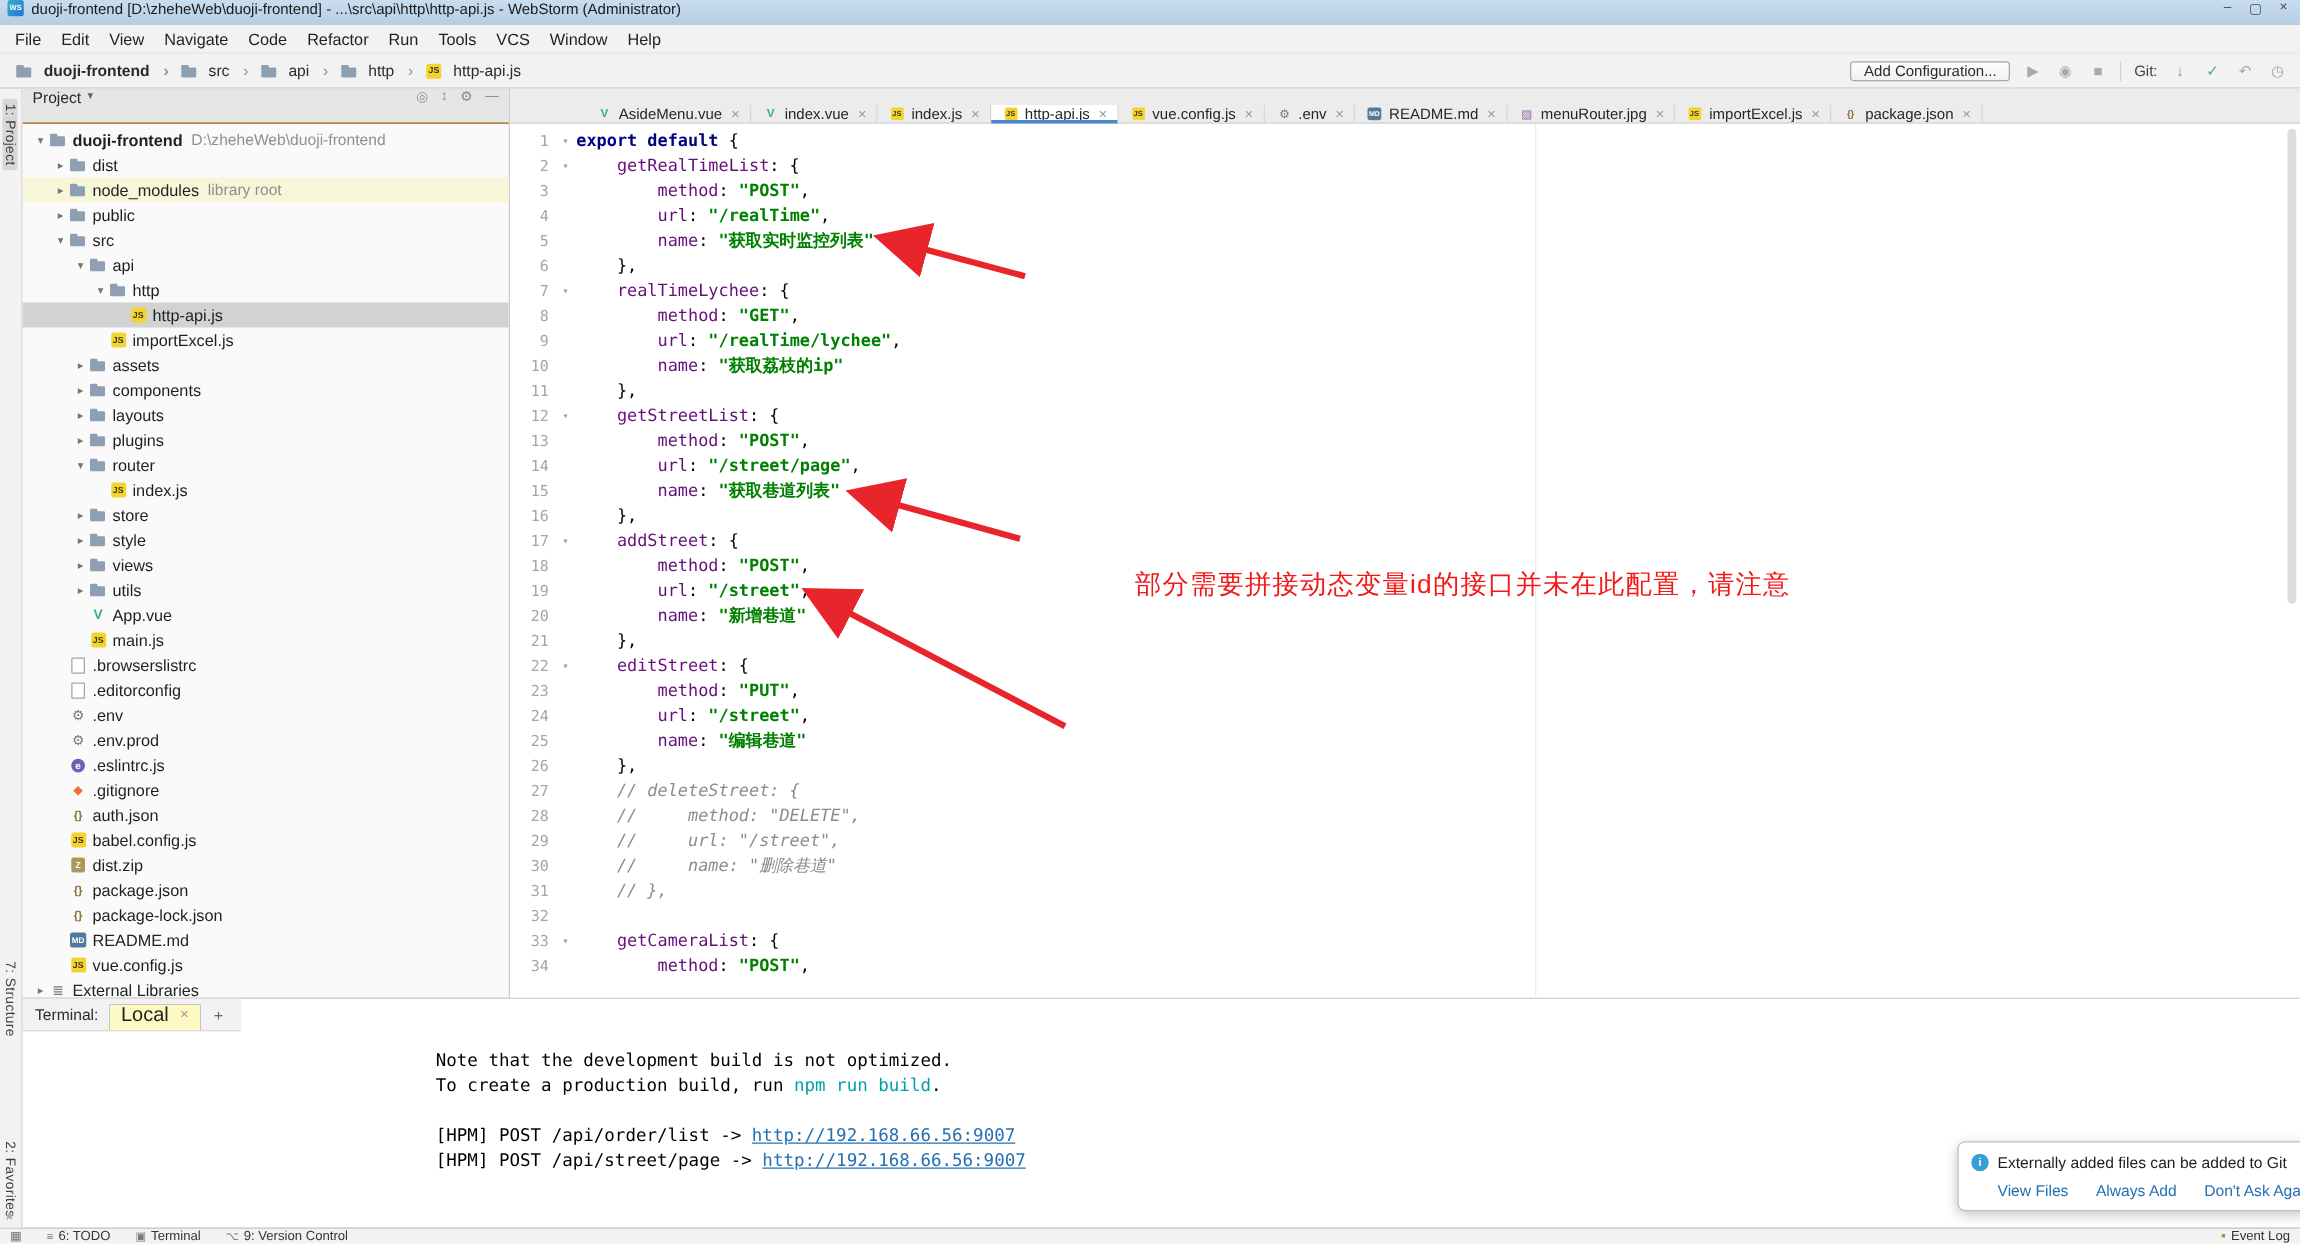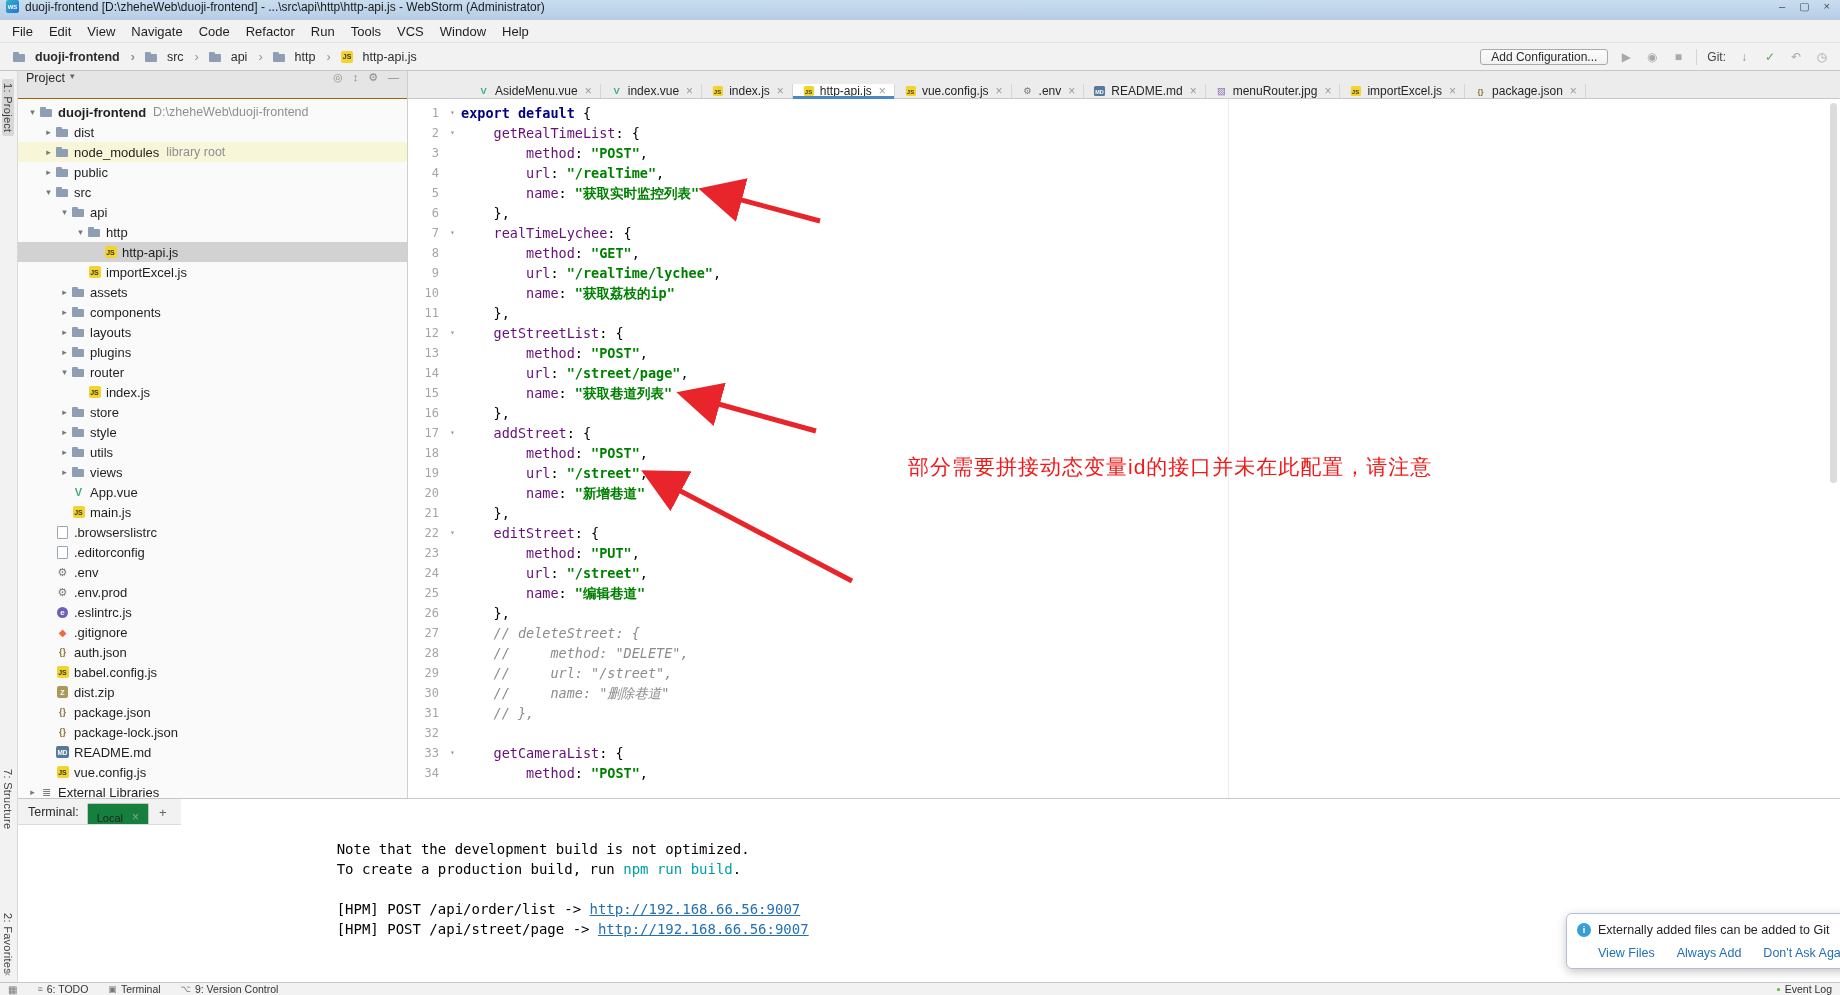--- a/index.html
+++ b/index.html
@@ -117,21 +117,21 @@
   .arrows{position:absolute;inset:0;width:100%;height:100%;pointer-events:none;}
   .arrow-line{stroke:#e8252b;stroke-width:5;}
   .note{position:absolute;left:500px;top:354px;color:#f21818;font-size:21px;white-space:nowrap;letter-spacing:1px;}
   .editor-scrollbar{position:absolute;right:1px;top:2px;bottom:2px;width:9px;}
   .editor-scrollbar .thumb{width:7px;height:380px;margin-top:2px;background:#dcdcdc;border-radius:4px;}
 
   
   .terminal-panel{flex:none;height:184px;border-top:1px solid #c6c6c6;background:#fff;display:flex;}
   .terminal-header{flex:none;height:26px;background:#f2f2f2;border-bottom:1px solid #dcdcdc;display:flex;align-items:flex-end;gap:8px;padding:0 10px;}
   .term-title{font-size:12.5px;color:#2b2b2b;padding-bottom:5px;}
-  .term-tab{display:flex;align-items:flex-end;gap:6px;height:21px;padding:0 9px;background:#15803d;border:1px solid #c6c6c6;border-bottom:none;border-radius:2px 2px 0 0;font-size:11px;color:#1f1f1f;}
+  .term-tab{display:flex;align-items:flex-start;gap:6px;height:21px;padding:0 9px;background:#fef9c3;border:1px solid #c6c6c6;border-bottom:none;border-radius:2px 2px 0 0;font-size:16px;color:#1f1f1f;}
   .term-plus{font-size:13px;color:#666;padding:0 4px 4px 2px;}
   .term-plus::before{content:"+";}
   .terminal-body{flex:1;padding:20px 0 0 38px;font-family:"DejaVu Sans Mono","Liberation Mono",monospace;font-size:14px;line-height:20px;color:#000;}
   .tl{height:20px;white-space:pre;}
   .tk.t{color:#000;}
   .tk.cyan{color:#00a0a6;}
   .tk.link{color:#2470b3;text-decoration:underline;}
 
   
   .statusbar{flex:none;height:13px;background:#f2f2f2;border-top:1px solid #c6c6c6;display:flex;align-items:center;gap:20px;padding:0 8px;font-size:10.5px;color:#333;overflow:hidden;}
@@ -375,28 +375,28 @@
               <div class="tree-row" data-level="2">
                 <span class="arrow col"></span>
                 <span class="fi folder"></span>
                 <span class="tlabel">style</span>
                 <span class="tsuffix"></span>
               </div>
 
               <div class="tree-row" data-level="2">
                 <span class="arrow col"></span>
                 <span class="fi folder"></span>
+                <span class="tlabel">views</span>
+                <span class="tsuffix"></span>
+              </div>
+
+              <div class="tree-row" data-level="2">
+                <span class="arrow col"></span>
+                <span class="fi folder"></span>
                 <span class="tlabel">utils</span>
-                <span class="tsuffix"></span>
-              </div>
-
-              <div class="tree-row" data-level="2">
-                <span class="arrow col"></span>
-                <span class="fi folder"></span>
-                <span class="tlabel">views</span>
                 <span class="tsuffix"></span>
               </div>
 
               <div class="tree-row" data-level="2">
                 <span class="arrow"></span>
                 <span class="fi vue"></span>
                 <span class="tlabel">App.vue</span>
                 <span class="tsuffix"></span>
               </div>
 

